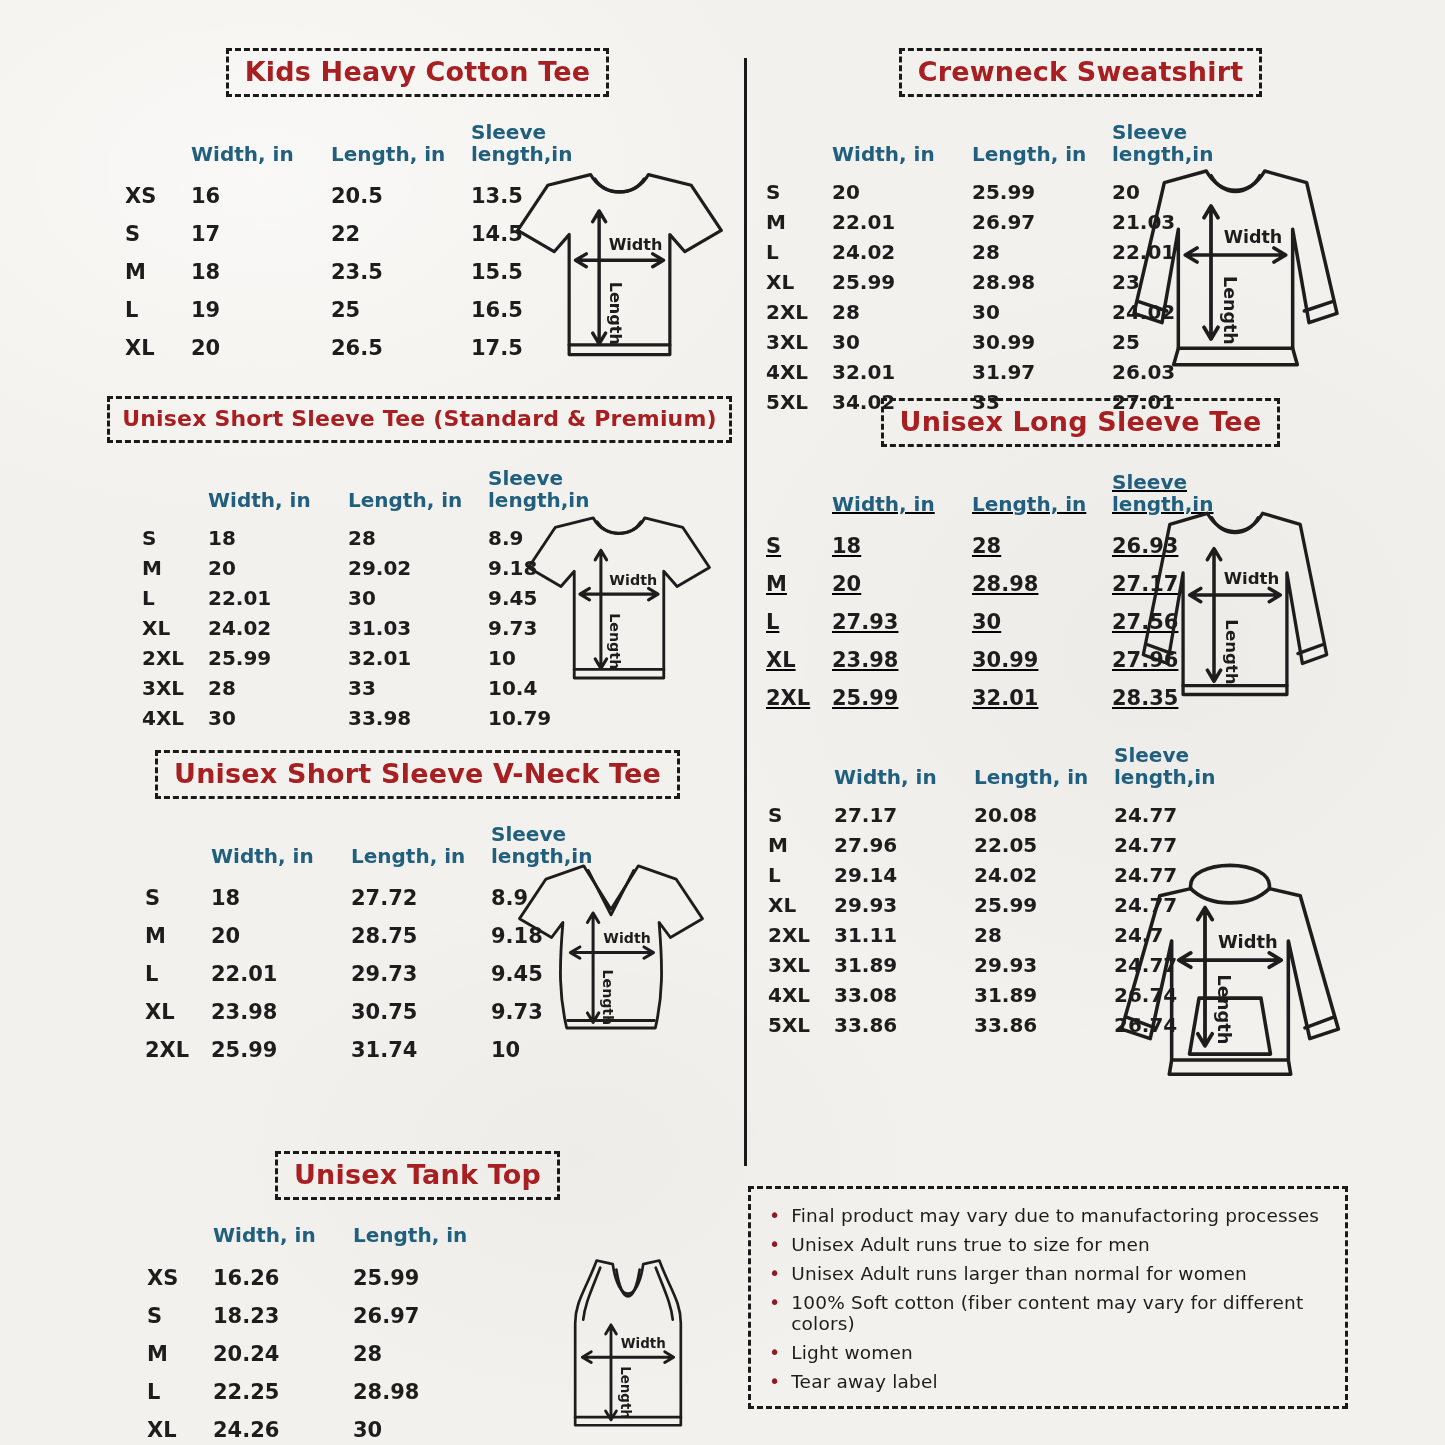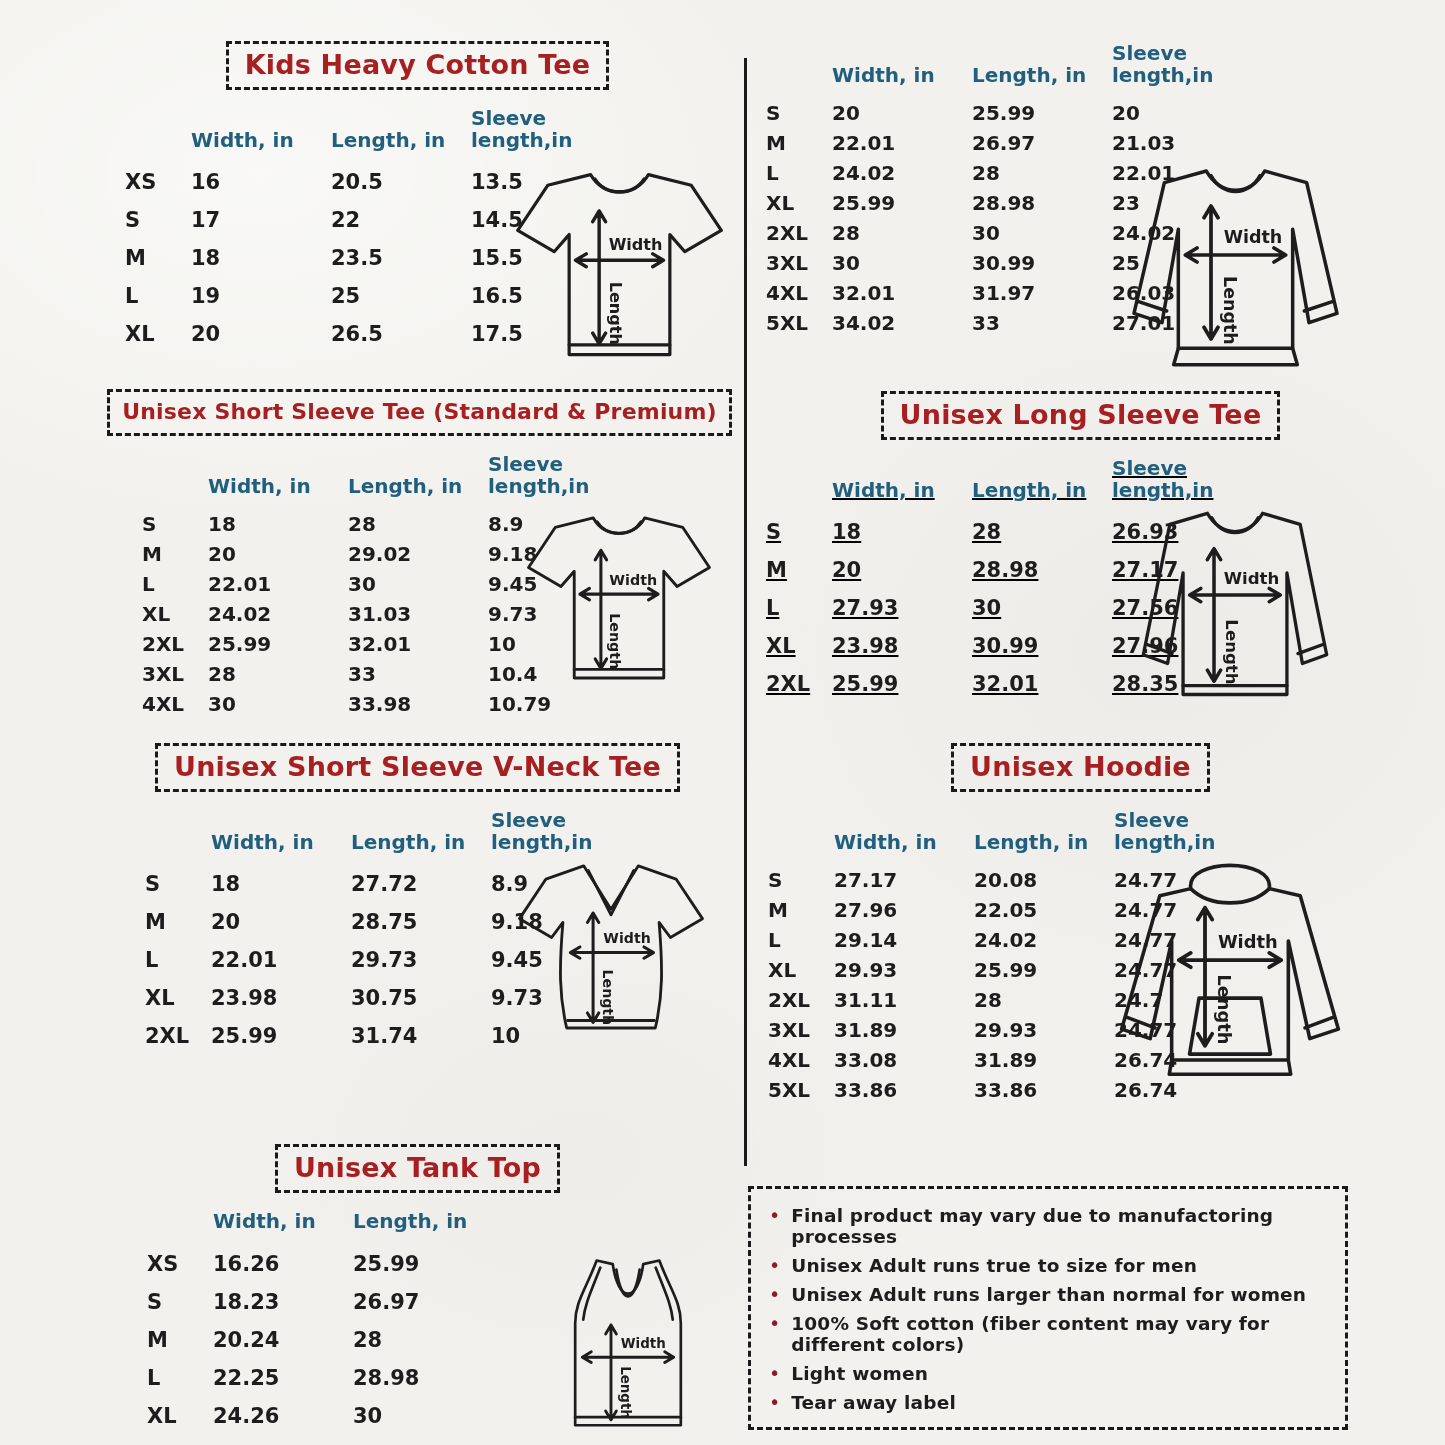--- a/index.html
+++ b/index.html
@@ -14,21 +14,21 @@
     background-image:
       radial-gradient(900px 600px at 18% 12%, rgba(255,255,255,.55), rgba(255,255,255,0) 60%),
       radial-gradient(800px 700px at 80% 45%, rgba(0,0,0,.025), rgba(0,0,0,0) 60%),
       radial-gradient(700px 500px at 40% 80%, rgba(0,0,0,.02), rgba(0,0,0,0) 55%);
     font-family:"DejaVu Sans","Liberation Sans",sans-serif;
   }
   .divider{position:absolute;left:744px;top:58px;width:3px;height:1108px;background:var(--line)}
   .panel{position:absolute}
   .title-wrap{text-align:center}
   .panel-title{
-    display:inline-block;margin:8px;border:3px dashed var(--line);
+    display:inline-block;margin:15px;border:3px dashed var(--line);
     padding:5px 16px 7px;color:var(--title-red);
     font-size:27px;font-weight:bold;white-space:nowrap;letter-spacing:.2px;
   }
   .long .panel-title{font-size:22px;padding:7px 12px 9px}
   .size-table{border-collapse:collapse;margin-top:8px}
   .size-table thead th{
     color:var(--header-teal);font-weight:bold;font-size:20px;
     text-align:left;vertical-align:bottom;padding:2px 6px 12px 0;line-height:1.08;
   }
   .c-size{width:66px}
@@ -39,21 +39,21 @@
   .dense .size-table tbody th,.dense .size-table td{font-size:20px;padding:3px 0}
   .garment{position:absolute}
   .garment svg{display:block;width:100%;height:auto}
   .garment path{fill:none;stroke:var(--ink);stroke-width:3;stroke-linecap:round;stroke-linejoin:round}
   .garment .arrow{stroke-width:3.2}
   .glabel{font-size:15px;font-weight:bold;fill:var(--ink)}
   .notes{position:absolute;border:3px dashed var(--line);padding:12px 18px 10px}
   .notes ul{list-style:none;margin:0;padding:0}
   .notes li{display:flex;gap:11px;align-items:baseline;padding:4px 0}
   .notes .bullet{color:var(--bullet-red);font-size:19px;line-height:1}
-  .note-text{color:var(--ink);font-weight:bold;font-size:18.5px;letter-spacing:.2px}
+  .note-text{color:var(--ink);font-weight:normal;font-size:18.5px;letter-spacing:.2px}
 </style>
 </head>
 <body>
 
 <div class="page">
   <div class="divider"></div>
   <div id="panels-root">
       <section class="panel" style="left: 95px; top: 33px; width: 645px;">
     <div class="title-wrap">
       <h2 class="panel-title">Kids Heavy Cotton Tee</h2>
@@ -288,20 +288,23 @@
     <path d="M92,24 C98,64 112,64 118,24"></path>
             <path d="M46,189 L164,189"></path>
     <path d="M74,22 C64,48 57,62 55,80 M136,22 C146,48 153,62 155,80"></path>
     <path class="arrow" d="M54,122 L156,122 M64,116 L54,122 L64,128 M146,116 L156,122 L146,128 M86,86 L86,192 M80,96 L86,86 L92,96 M80,182 L86,192 L92,182"></path>
             <text class="glabel" x="122" y="112" text-anchor="middle">Width</text>
             <text class="glabel" x="97" y="132" transform="rotate(90 97 132)">Length</text>
           </svg>
         </div>
   </section>
       <section class="panel dense" style="left: 758px; top: 33px; width: 645px;">
+    <div class="title-wrap">
+      <h2 class="panel-title">Crewneck Sweatshirt</h2>
+    </div>
     <table class="size-table" style="margin-left: 8px;">
       <thead>
         <tr>
               <th class="c-size"></th>
               <th class="c0">Width, in</th>
               <th class="c1">Length, in</th>
               <th class="c2">Sleeve length,in</th>
             </tr>
       </thead>
       <tbody>
@@ -419,23 +422,20 @@
     <path d="M84,26 C94,44 116,44 126,26"></path>
             <path d="M58,178 L152,178"></path>
     <path d="M26,141 L48,149 M184,141 L162,149"></path>
     <path class="arrow" d="M64,96 L146,96 M74,90 L64,96 L74,102 M136,90 L146,96 L136,102 M86,54 L86,174 M80,64 L86,54 L92,64 M80,164 L86,174 L92,164"></path>
             <text class="glabel" x="120" y="86" text-anchor="middle">Width</text>
             <text class="glabel" x="97" y="118" transform="rotate(90 97 118)">Length</text>
           </svg>
         </div>
   </section>
       <section class="panel dense" style="left: 758px; top: 735px; width: 645px;">
-    <div class="title-wrap">
-      <h2 class="panel-title">Unisex Hoodie</h2>
-    </div>
     <table class="size-table" style="margin-left: 10px;">
       <thead>
         <tr>
               <th class="c-size"></th>
               <th class="c0">Width, in</th>
               <th class="c1">Length, in</th>
               <th class="c2">Sleeve length,in</th>
             </tr>
       </thead>
       <tbody>

